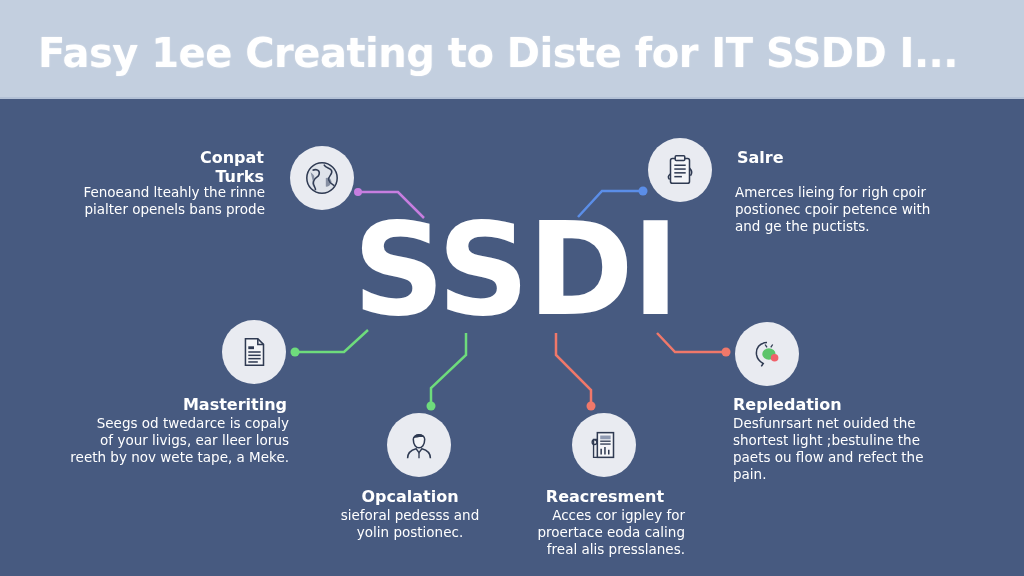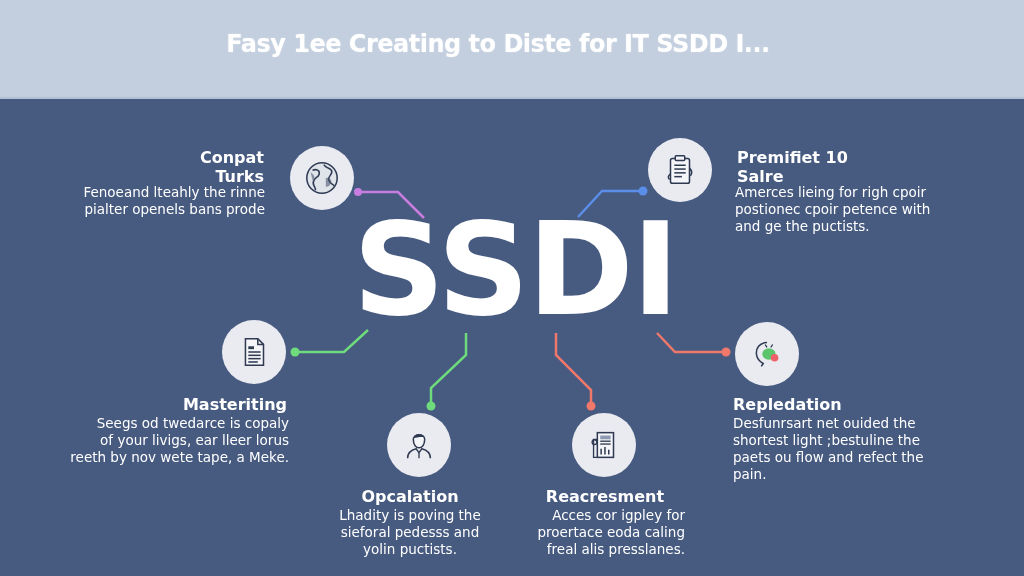--- a/index.html
+++ b/index.html
@@ -11,21 +11,21 @@
       color: #ffffff;
     }
     .header {
       position: absolute; left: 0; top: 0; width: 1024px; height: 99px;
       background: #c3cfdf;
       border-bottom: 2px solid #b3c1d6;
     }
     .header-title {
       position: absolute; left: 0; top: 30px; width: 996px;
       text-align: center;
-      font-size: 24px; font-weight: bold; letter-spacing: -0.5px;
+      font-size: 40px; font-weight: bold; letter-spacing: -0.5px;
       color: #ffffff;
       text-shadow: 0 0 2px rgba(255,255,255,0.4);
     }
     .connectors { position: absolute; left: 0; top: 0; width: 1024px; height: 576px; pointer-events: none; }
     .center-title {
       position: absolute; left: 340px; top: 205px; width: 350px; height: 130px;
       text-align: center;
       font-family: "DejaVu Sans", sans-serif;
       font-weight: bold; font-size: 128px; line-height: 130px;
       letter-spacing: -2px;
@@ -113,21 +113,20 @@
     <rect x="15" y="5" width="10" height="5" rx="1" fill="#f4f5f8" stroke="#2f3a52" stroke-width="1.6"></rect>
     <line x1="14" y1="15" x2="26" y2="15" stroke="#2f3a52" stroke-width="1.6"></line>
     <line x1="14" y1="19" x2="26" y2="19" stroke="#2f3a52" stroke-width="1.6"></line>
     <line x1="14" y1="23" x2="26" y2="23" stroke="#2f3a52" stroke-width="1.6"></line>
     <line x1="14" y1="27" x2="22" y2="27" stroke="#2f3a52" stroke-width="1.6"></line>
     <path d="M30 18 Q34 22 31 26" fill="none" stroke="#2f3a52" stroke-width="1.6"></path>
     <path d="M10 24 Q6 27 9 30" fill="none" stroke="#2f3a52" stroke-width="1.6"></path>
   </svg>
 </div>
 <div class="node-title left" style="left:737px; top:148px; width:220px;">
-  <div>Premifiet 10</div>
   <div>Salre</div>
 </div>
 <div class="node-desc left" style="left:735px; top:184px; width:230px;">
   <div>Amerces lieing for righ cpoir</div>
   <div>postionec cpoir petence with</div>
   <div>and ge the puctists.</div>
 </div>
 
 <div class="node-circle" style="left:222px; top:320px;">
   <svg viewBox="0 0 40 40">
@@ -173,23 +172,22 @@
     <path d="M14 14 C14 8 26 8 26 14 C26 20 23 23 20 23 C17 23 14 20 14 14 Z" fill="#f4f5f8" stroke="#2f3a52" stroke-width="1.6"></path>
     <path d="M14 13 C15 7 25 7 26 12 C22 11 18 12 14 13 Z" fill="#2f3a52"></path>
     <path d="M8 34 C8 27 13 25 17 24 L20 28 L23 24 C27 25 32 27 32 34" fill="none" stroke="#2f3a52" stroke-width="1.6"></path>
     <line x1="20" y1="28" x2="20" y2="34" stroke="#2f3a52" stroke-width="1.4"></line>
   </svg>
 </div>
 <div class="node-title center" style="left:335px; top:487px; width:150px;">
   <div>Opcalation</div>
 </div>
 <div class="node-desc center" style="left:335px; top:507px; width:150px;">
-  <div>Lhadity is poving the</div>
   <div>sieforal pedesss and</div>
-  <div>yolin puctists.</div>
+  <div>yolin postionec.</div>
 </div>
 
 <div class="node-circle" style="left:572px; top:413px;">
   <svg viewBox="0 0 40 40">
     <rect x="13" y="7" width="17" height="26" fill="#f4f5f8" stroke="#2f3a52" stroke-width="1.6"></rect>
     <rect x="16" y="10" width="11" height="4" fill="#8f9ab2"></rect>
     <line x1="16" y1="16" x2="27" y2="16" stroke="#2f3a52" stroke-width="1.4"></line>
     <line x1="16" y1="19" x2="27" y2="19" stroke="#2f3a52" stroke-width="1.4"></line>
     <line x1="17" y1="24" x2="17" y2="30" stroke="#2f3a52" stroke-width="1.6"></line>
     <line x1="21" y1="22" x2="21" y2="30" stroke="#2f3a52" stroke-width="1.6"></line>

